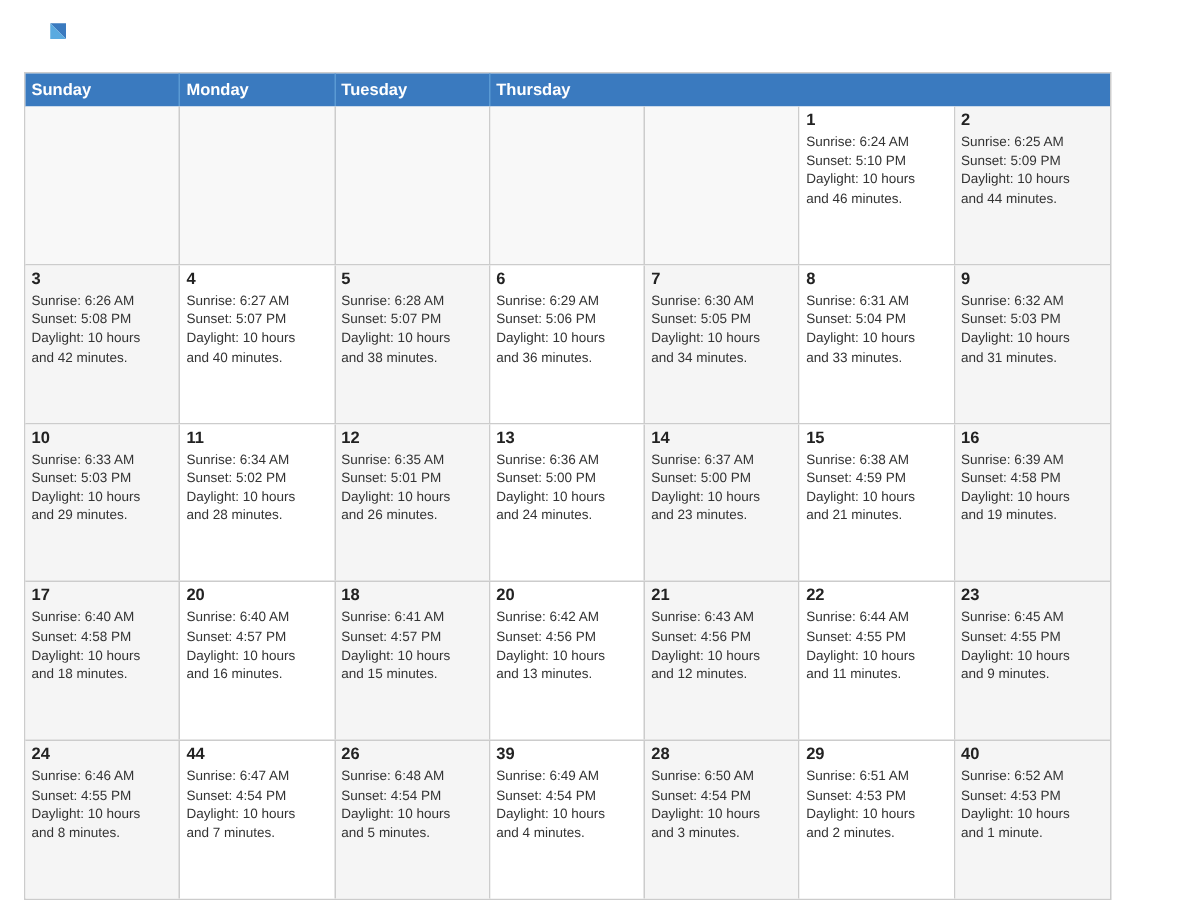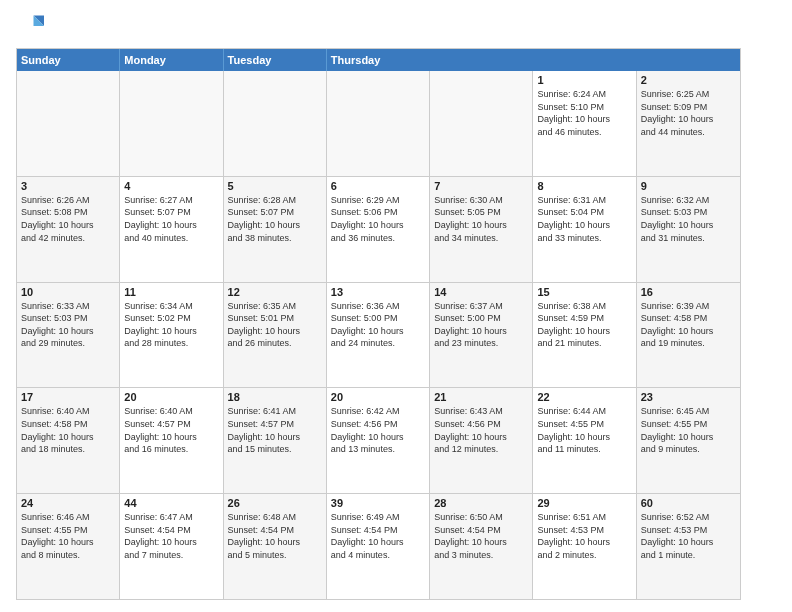--- a/index.html
+++ b/index.html
@@ -262,19 +262,19 @@
           </div>
           <div class="cal-cell alt">
             <span class="day-num">28</span>
             <div class="cell-info">Sunrise: 6:50 AM<br>Sunset: 4:54 PM<br>Daylight: 10 hours<br>and 3 minutes.</div>
           </div>
           <div class="cal-cell">
             <span class="day-num">29</span>
             <div class="cell-info">Sunrise: 6:51 AM<br>Sunset: 4:53 PM<br>Daylight: 10 hours<br>and 2 minutes.</div>
           </div>
           <div class="cal-cell alt">
-            <span class="day-num">60</span>
+            <span class="day-num">40</span>
             <div class="cell-info">Sunrise: 6:52 AM<br>Sunset: 4:53 PM<br>Daylight: 10 hours<br>and 1 minute.</div>
           </div>
         </div>
       </div>
   </div>
 </div>
 
 </body></html>

